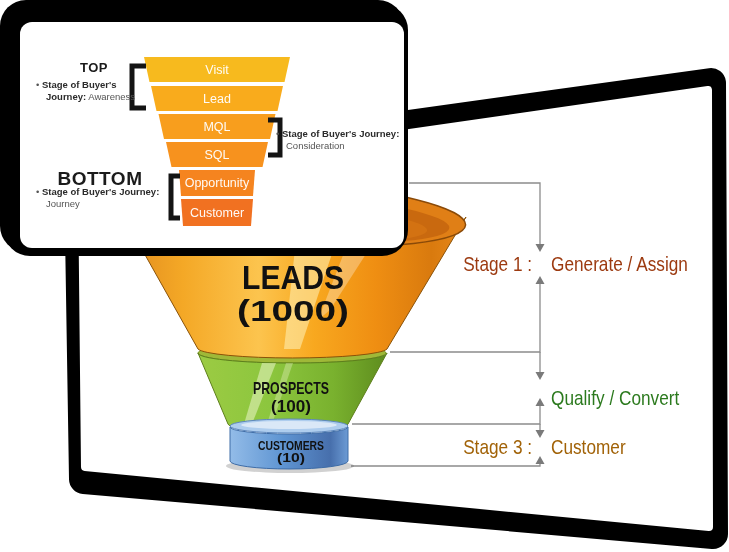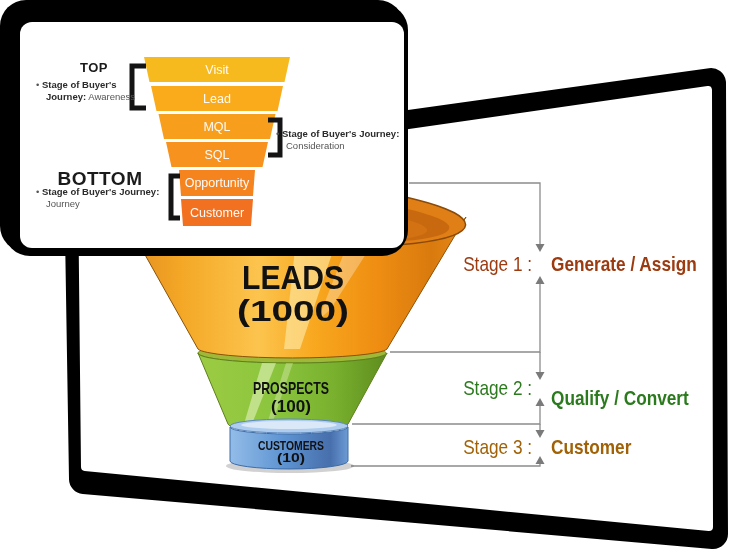--- a/index.html
+++ b/index.html
@@ -1,21 +1,21 @@
 <!DOCTYPE html>
 <html><head>
 <meta charset="utf-8">
 <style>
   html,body{margin:0;padding:0;background:#fff;}
   body{width:729px;height:552px;position:relative;overflow:hidden;
        font-family:"Liberation Sans","DejaVu Sans",sans-serif;}
   .stage-layer{position:absolute;inset:0;z-index:3;}
   .stage-label{position:absolute;left:418px;width:114px;text-align:right;
        font-weight:normal;font-size:21px;line-height:22px;white-space:nowrap;}
-  .stage-desc{position:absolute;left:551px;font-weight:bold;font-size:21px;
+  .stage-desc{position:absolute;left:551px;font-weight:normal;font-size:21px;
        line-height:22px;white-space:nowrap;}
   .cond{display:inline-block;transform:scaleX(.82);}
   .stage-label .cond{transform-origin:right center;}
   .stage-desc  .cond{transform-origin:left center;}
   .stage-1{color:#9C3A10;} .stage-2{color:#2C7A1E;} .stage-3{color:#a16207;}
 
   .front-card-outer{position:absolute;left:4px;top:4px;width:404px;height:252px;
        background:#000;border-radius:26px;z-index:4;
        box-shadow:-4px -4px 0 #000;}
   .front-card{position:absolute;left:16px;top:18px;width:384px;height:226px;
@@ -120,22 +120,20 @@
     </g>
   </g>
 </svg>
 
 <div class="stage-layer">
   <div class="stage-label stage-1" style="top:253px">
     <span class="cond">Stage 1 :</span></div>
   <div class="stage-desc stage-1" style="top:253px">
     <span class="cond">Generate / Assign</span></div>
 
-  <div class="stage-label stage-2" style="top:377px">
-    <span class="cond">Stage 2 :</span></div>
   <div class="stage-desc stage-2" style="top:387px">
     <span class="cond">Qualify / Convert</span></div>
 
   <div class="stage-label stage-3" style="top:436px">
     <span class="cond">Stage 3 :</span></div>
   <div class="stage-desc stage-3" style="top:436px">
     <span class="cond">Customer</span></div>
 </div>
 
 <div class="front-card-outer">

